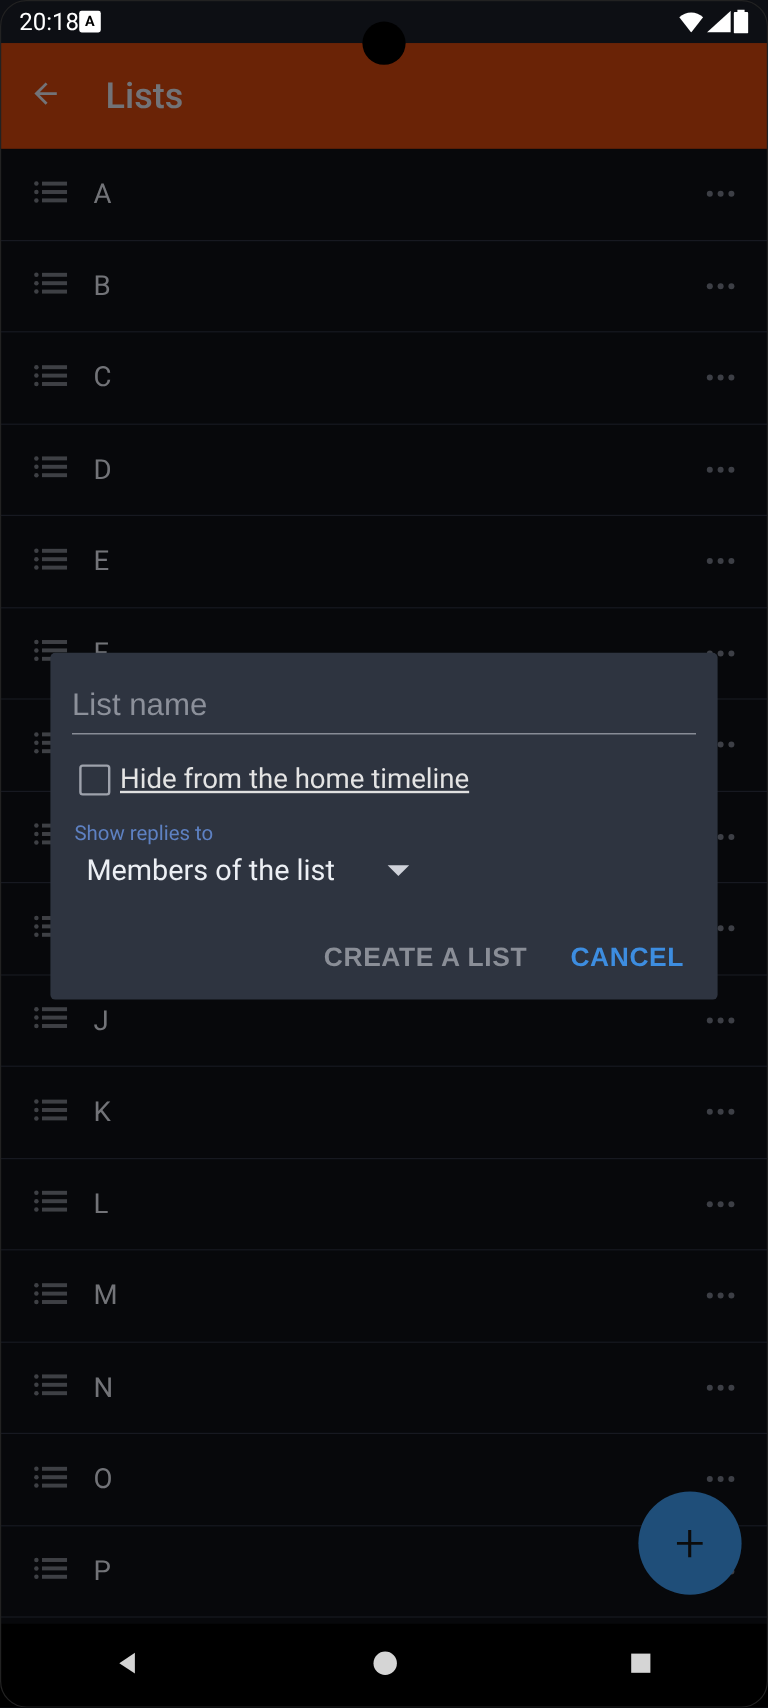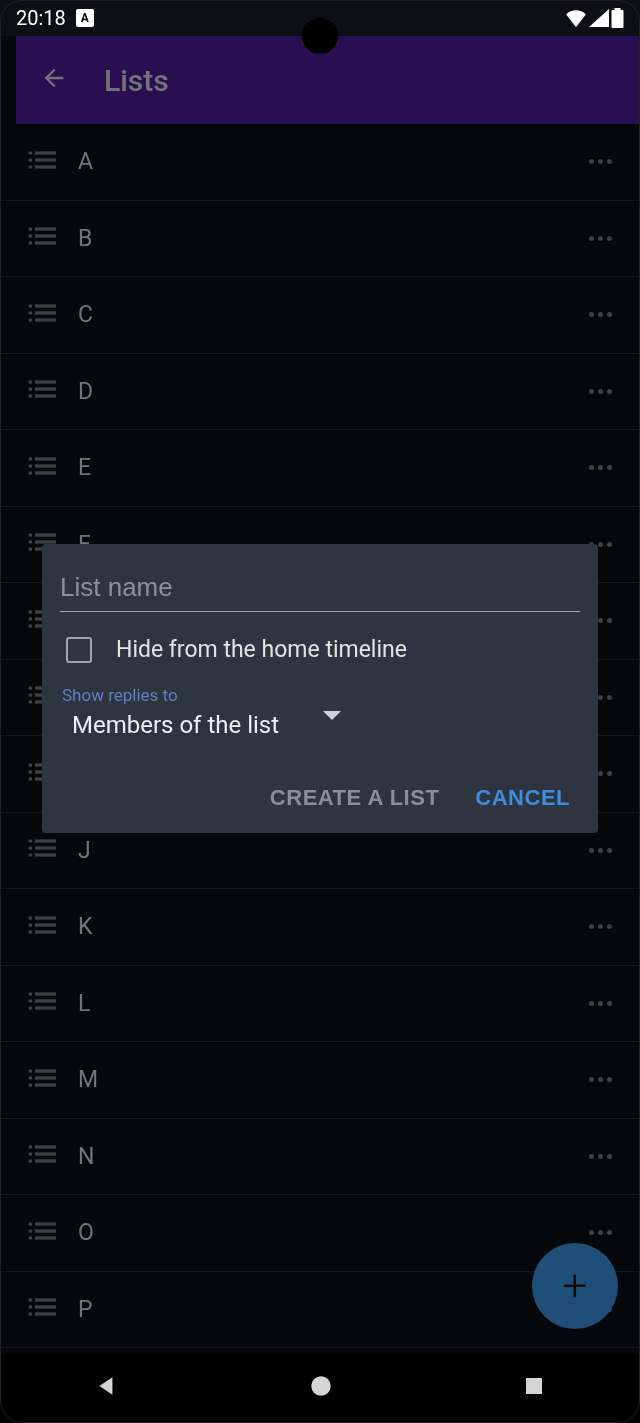--- a/index.html
+++ b/index.html
@@ -21,47 +21,46 @@
     }
     
     .status-bar {
       height: 36px;
       display: flex;
       align-items: center;
       padding: 0 16px;
       color: #fff;
       font-size: 20px;
     }
-    .status-left { display: flex; align-items: center; gap: 10px; }
+    .status-left { display: flex; align-items: center; }
     .status-right { margin-left: auto; display: flex; align-items: center; gap: 2px; }
     .status-a {
       display: inline-flex;
       width: 18px; height: 18px;
       background: #fff; color: #000;
       font-size: 12px; font-weight: 700;
       align-items: center; justify-content: center;
       border-radius: 2px;
     }
     .notch {
       position: absolute;
       top: 18px; left: 50%;
       transform: translateX(-50%);
       width: 36px; height: 36px;
       background: #000;
       border-radius: 50%;
     }
     
     .app-bar {
       height: 88px;
-      background: #4c1d95;
+      background: #c2410c;
       display: flex;
       align-items: center;
       padding-left: 24px;
       gap: 36px;
-      margin-left: 16px;
     }
     .back-arrow svg { width: 28px; height: 28px; }
     .app-title { font-size: 30px; font-weight: 500; color: #cfd2da; }
     
     .list-container { }
     .list-row {
       height: 76.5px;
       border-bottom: 1px solid #2a2f3c;
       display: flex;
       align-items: center;
@@ -92,38 +91,39 @@
       background: transparent;
       border: none;
       border-bottom: 1px solid #9ea2ac;
       font-size: 26px;
       color: #fde047;
       padding: 2px 0 8px 0;
       outline: none;
     }
     .dlg-input::placeholder { color: #8c909a; }
     .dlg-check-row {
-      display: flex; align-items: center; gap: 24px;
+      display: flex; align-items: center; gap: 8px;
       margin-top: 24px;
       padding-left: 6px;
+      text-decoration: underline;
     }
     .checkbox {
       width: 26px; height: 26px;
       border: 2.5px solid #9ea2ac;
       border-radius: 3px;
     }
     .dlg-check-label { font-size: 23px; color: #e4e4e4; }
     .dlg-spinner-label {
       margin-top: 22px;
       font-size: 17px;
       color: #5e81c2;
       padding-left: 2px;
     }
     .dlg-spinner {
-      display: flex; align-items: flex-start; gap: 44px;
+      display: flex; align-items: center; gap: 44px;
       margin-top: 6px;
       padding-left: 12px;
     }
     .dlg-spinner-value { font-size: 24px; color: #eceff4; }
     .caret {
       width: 0; height: 0;
       border-left: 9px solid transparent;
       border-right: 9px solid transparent;
       border-top: 9px solid #cfd2da;
     }

